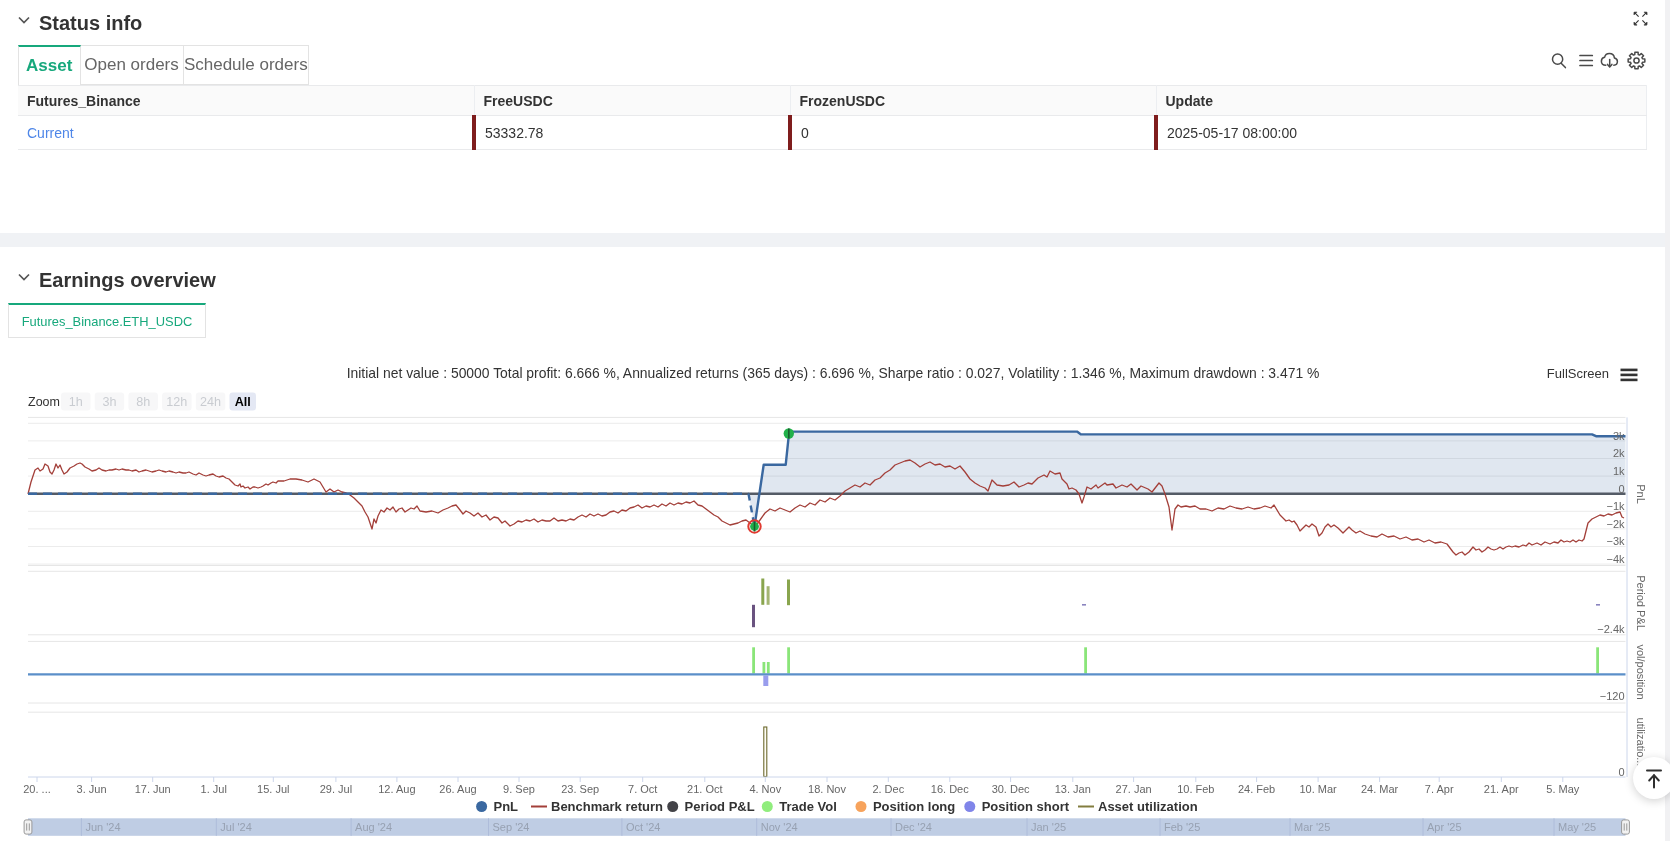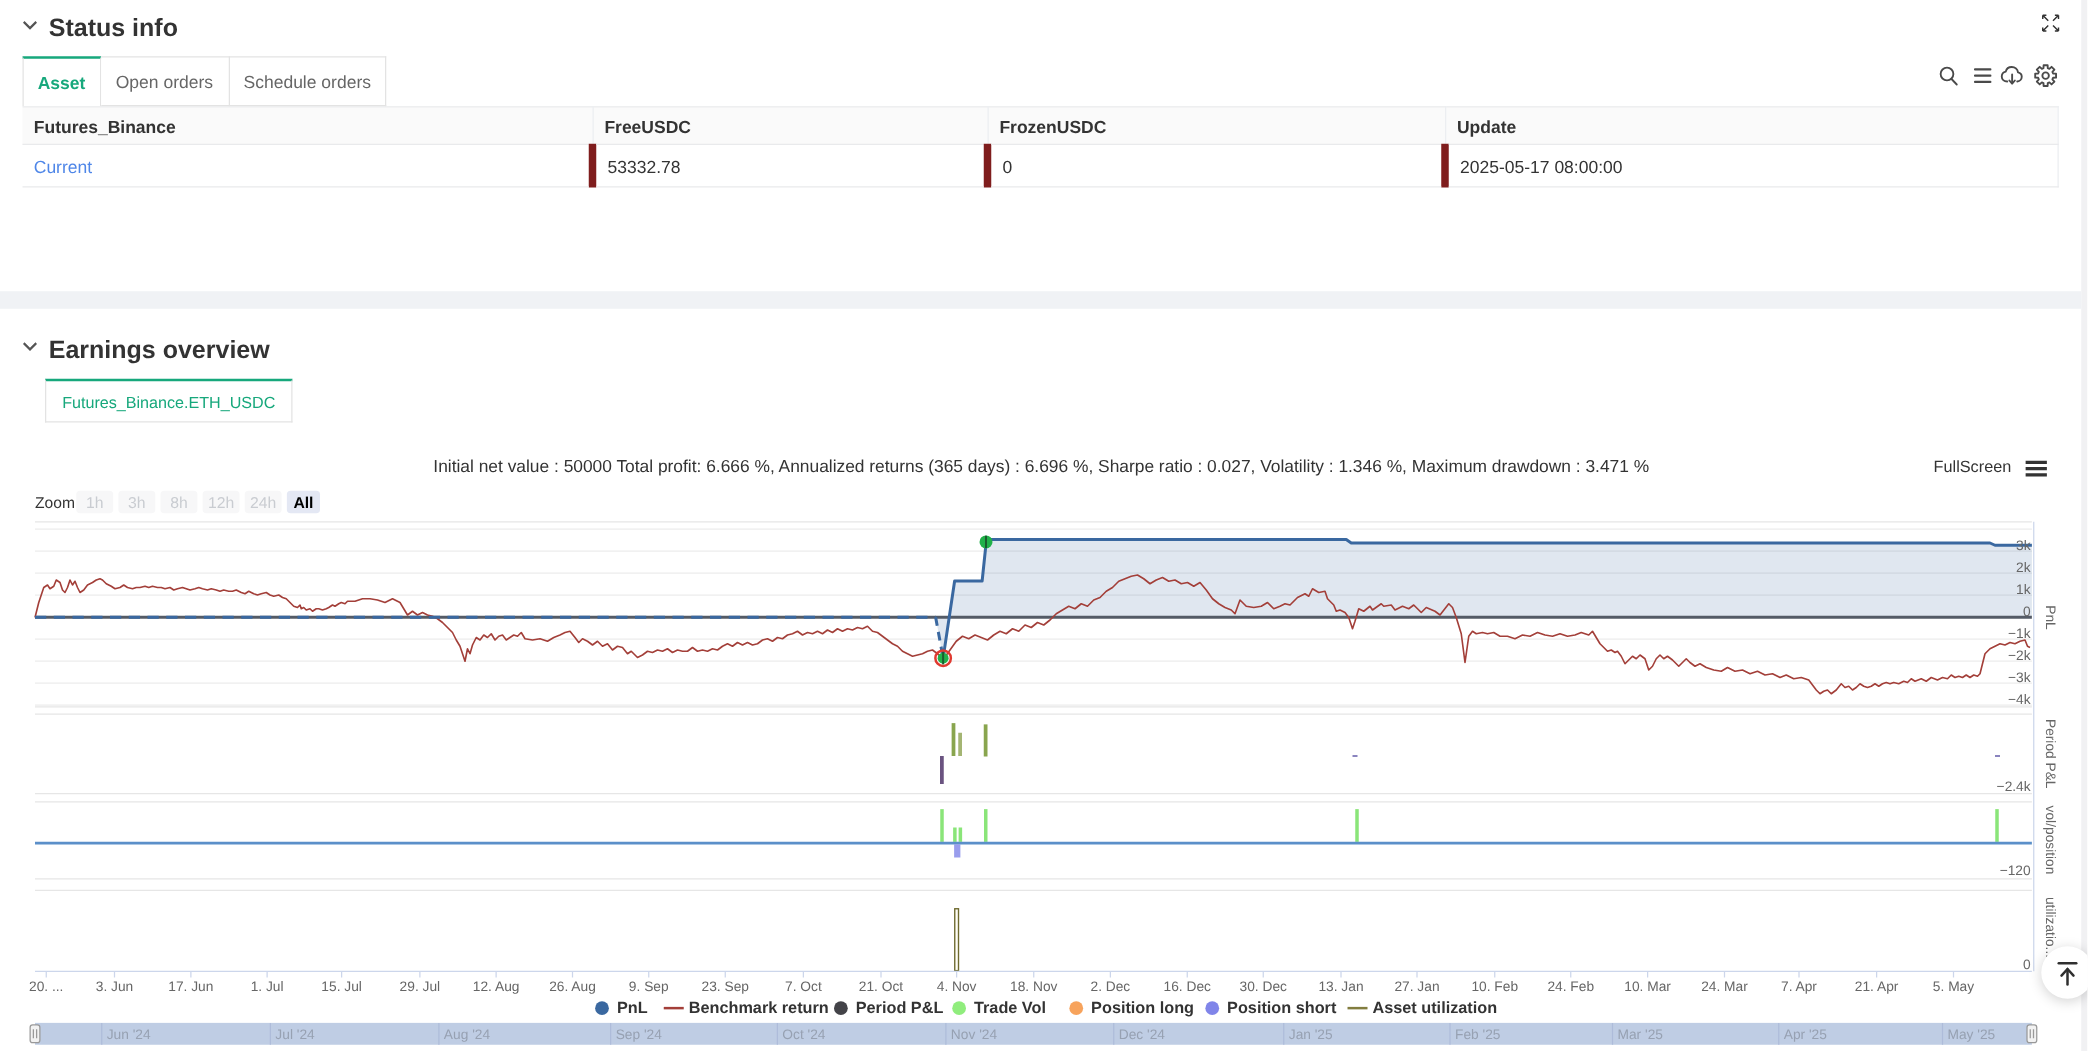--- a/index.html
+++ b/index.html
@@ -1,28 +1,28 @@
 <!DOCTYPE html>
 <html><head><meta charset="utf-8">
 <style>
 *{margin:0;padding:0;box-sizing:border-box}
 html,body{width:1670px;height:841px;background:#fff;font-family:"Liberation Sans",sans-serif;position:relative;overflow:hidden}
 .abs{position:absolute}
 .sec-title{font-size:20px;font-weight:bold;color:#333}
 .chev{stroke:#555;stroke-width:1.7;fill:none}
 .tabs1{position:absolute;left:18px;top:44.5px;display:flex}
-.tab{height:40.5px;border:1px solid #e3e3e3;border-left:none;display:flex;align-items:center;justify-content:center;font-size:14px;color:#666;background:#fff}
+.tab{height:40.5px;border:1px solid #e3e3e3;border-left:none;display:flex;align-items:center;justify-content:center;font-size:17px;color:#666;background:#fff}
 .tab.first{border-left:1px solid #e3e3e3}
 .tab.active{color:#17a87c;border-top:2px solid #17a87c;border-bottom:none;font-weight:bold}
 table.st{position:absolute;left:18px;top:85px;width:1628px;border-collapse:collapse;font-size:14px;color:#333;table-layout:fixed}
 table.st th{background:#fafafa;font-weight:bold;text-align:left;height:30px;padding:0 0 0 9px;border-top:1px solid #e9eaec;border-bottom:1px solid #e9eaec;border-right:1px solid #eceef1;color:#333}
 table.st th:last-child,table.st td:last-child{border-right:1px solid #eceef1}
-table.st td{height:34.1px;padding:0 0 0 9px;border-bottom:1px solid #e9eaec;border-right:6px solid #7f1d1d}
+table.st td{height:34.1px;padding:0 0 0 9px;border-bottom:1px solid #e9eaec;border-right:4px solid #7f1d1d}
 .band{position:absolute;left:0;top:233px;width:1665px;height:14px;background:#f0f2f5}
-.tab2{position:absolute;left:36px;top:303.3px;width:198px;height:35.2px;border:1px solid #e3e3e3;border-top:2px solid #17a87c;display:flex;align-items:center;justify-content:center;font-size:12.9px;color:#17a87c;background:#fff}
+.tab2{position:absolute;left:8px;top:303.3px;width:198px;height:35.2px;border:1px solid #e3e3e3;border-top:2px solid #17a87c;display:flex;align-items:center;justify-content:center;font-size:12.9px;color:#17a87c;background:#fff}
 .scrollstrip{position:absolute;right:0;top:0;width:5px;height:841px;background:#f1f1f3}
 .toTop{position:absolute;left:1633px;top:757px;width:42px;height:42px;border-radius:50%;background:#fff;box-shadow:0 2px 10px rgba(0,0,0,0.18)}
 .icon{stroke:#4a4a4a;stroke-width:1.5;fill:none;stroke-linecap:round;stroke-linejoin:round}
 </style></head>
 <body>
 
 <svg class="abs" style="left:17px;top:13px" width="14" height="14">
     <path class="chev" d="M2,4.5 L7,9.5 L12,4.5"></path>
   </svg>
 <div class="abs sec-title" style="left:39px;top:12px">Status info</div>

